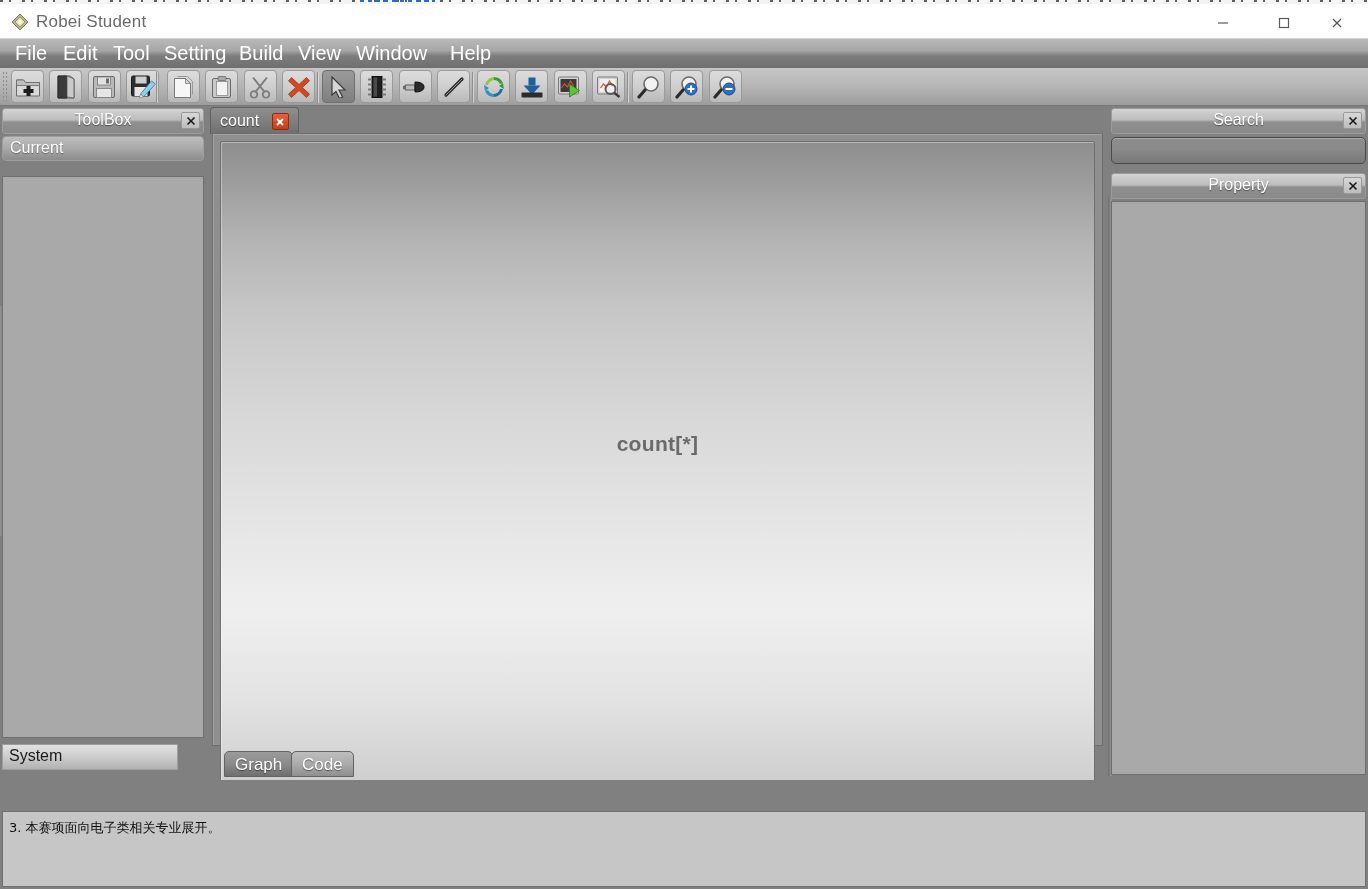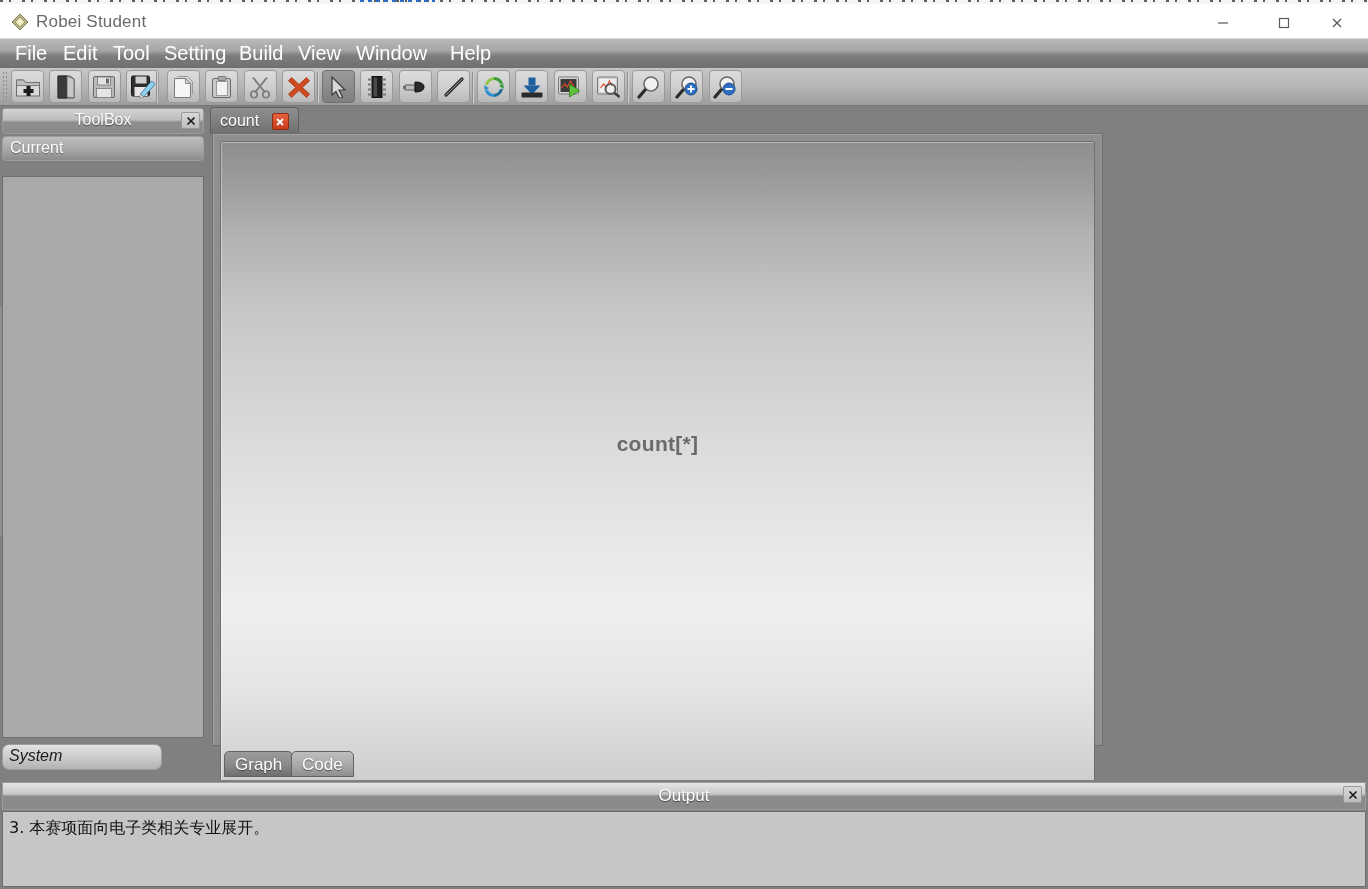--- a/index.html
+++ b/index.html
@@ -69,23 +69,23 @@
   
   .leftdock{position:absolute;left:0;top:106px;width:206px;height:672px;background:#808080;}
   .lt-title{position:absolute;left:2px;top:2px;width:202px;}
   .lt-current{position:absolute;left:2px;top:30px;width:202px;height:25px;
     background:linear-gradient(to bottom,#bdbdbd 0%,#a9a9a9 50%,#8c8c8c 100%);
     border:1px solid #9e9e9e;border-radius:4px;box-sizing:border-box;}
   .lt-current span{position:absolute;left:7px;top:2px;font-size:16px;color:#ffffff;
     text-shadow:0 1px 1px rgba(0,0,0,.4);}
   .lt-body{position:absolute;left:2px;top:70px;width:202px;height:562px;
     background:#a9a9a9;border:1px solid #6f6f6f;box-sizing:border-box;}
-  .lt-system{position:absolute;left:2px;top:638px;width:160px;height:26px;
+  .lt-system{position:absolute;left:2px;top:638px;width:176px;height:26px;
     background:linear-gradient(to bottom,#e2e2e2 0%,#cfcfcf 45%,#b2b2b2 100%);
-    border:1px solid #9e9e9e;border-radius:7px;box-sizing:border-box;font-style:italic;}
+    border:1px solid #9e9e9e;border-radius:0;box-sizing:border-box;}
   .lt-system span{position:absolute;left:6px;top:2px;font-size:16px;color:#1b1b1b;}
   .ldrag{position:absolute;left:0;top:200px;width:3px;height:230px;
     background:linear-gradient(to right,#9a9a9a,#6e6e6e);}
 
   
   .center{position:absolute;left:207px;top:106px;width:899px;height:672px;}
   .tabstrip{position:absolute;left:0;top:0;width:899px;height:27px;}
   .tab{position:absolute;left:3px;top:1px;height:26px;
     background:linear-gradient(to bottom,#8e8e8e 0%,#7e7e7e 55%,#6e6e6e 100%);
     border:1px solid #5f5f5f;border-bottom:none;border-radius:4px 4px 0 0;
@@ -134,21 +134,21 @@
   
   .outdock{position:absolute;left:0;top:780px;width:1368px;height:109px;background:#808080;}
   .out-title{position:absolute;left:2px;top:2px;width:1364px;height:28px;
     background:linear-gradient(to bottom,#e6e6e6 0%,#c9c9c9 42%,#8b8b8b 52%,#8a8a8a 100%);
     border:1px solid #9b9b9b;box-sizing:border-box;}
   .out-title .ptxt{position:absolute;left:0;right:0;top:3px;text-align:center;
     font-size:17px;color:#ffffff;text-shadow:0 1px 1px rgba(0,0,0,.5);}
   .out-body{position:absolute;left:2px;top:31px;width:1364px;height:76px;
     background:#c6c6c6;border:1px solid #6f6f6f;box-sizing:border-box;overflow:hidden;}
   .out-line{position:relative;height:32px;line-height:32px;padding-left:6px;
-    font-size:16px;color:#101010;white-space:nowrap;
+    font-size:13px;color:#101010;white-space:nowrap;
     font-family:"DejaVu Sans","Liberation Sans",sans-serif;}
 </style>
 </head>
 <body>
 
 <div id="app">
 
   <div class="bg-sliver">
     <div class="bits"></div>
     <div class="blue"></div>
@@ -413,29 +413,47 @@
         <div class="canvaslabel">count[*]</div>
       </div>
     </div>
 
     <div class="bottabs">
       <div class="btab sel" style="left:12px">Graph</div>
       <div class="btab unsel" style="left:79px">Code</div>
     </div>
   </div>
 
-
-  <div class="outdock">
-    <div class="out-title">
-      <div class="ptxt">Output</div>
+  <div class="rightdock">
+    <div class="rdrag"></div>
+
+    <div class="panel-title rt-search-title">
+      <div class="ptxt">Search</div>
       <div class="pclose">
         <svg width="9" height="9" viewBox="0 0 9 9">
           <line x1="1" y1="1" x2="8" y2="8" stroke="#1a1a1a" stroke-width="1.6"></line>
           <line x1="8" y1="1" x2="1" y2="8" stroke="#1a1a1a" stroke-width="1.6"></line>
         </svg>
       </div>
     </div>
+
+    <input class="rt-search-input" type="text" value="" placeholder="" style="">
+
+    <div class="panel-title rt-prop-title">
+      <div class="ptxt">Property</div>
+      <div class="pclose">
+        <svg width="9" height="9" viewBox="0 0 9 9">
+          <line x1="1" y1="1" x2="8" y2="8" stroke="#1a1a1a" stroke-width="1.6"></line>
+          <line x1="8" y1="1" x2="1" y2="8" stroke="#1a1a1a" stroke-width="1.6"></line>
+        </svg>
+      </div>
+    </div>
+
+    <div class="rt-prop-body"></div>
+  </div>
+
+  <div class="outdock">
     <div class="out-body">
       <div class="out-line">3. 本赛项面向电子类相关专业展开。</div>
     </div>
   </div>
 
 </div>
 
 </body></html>

